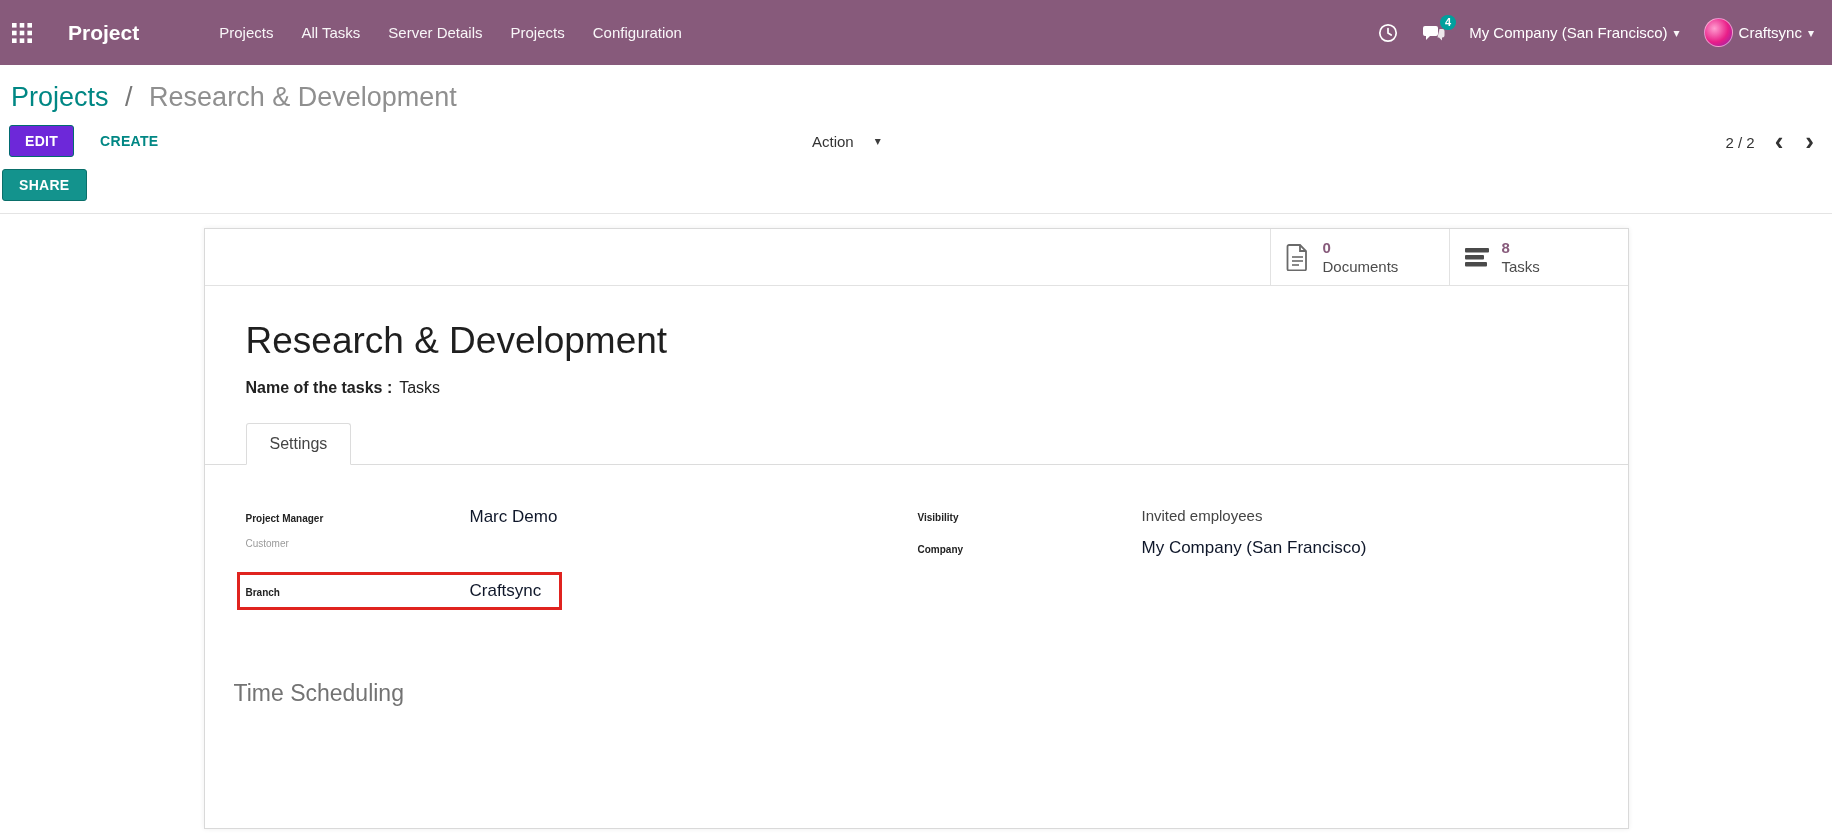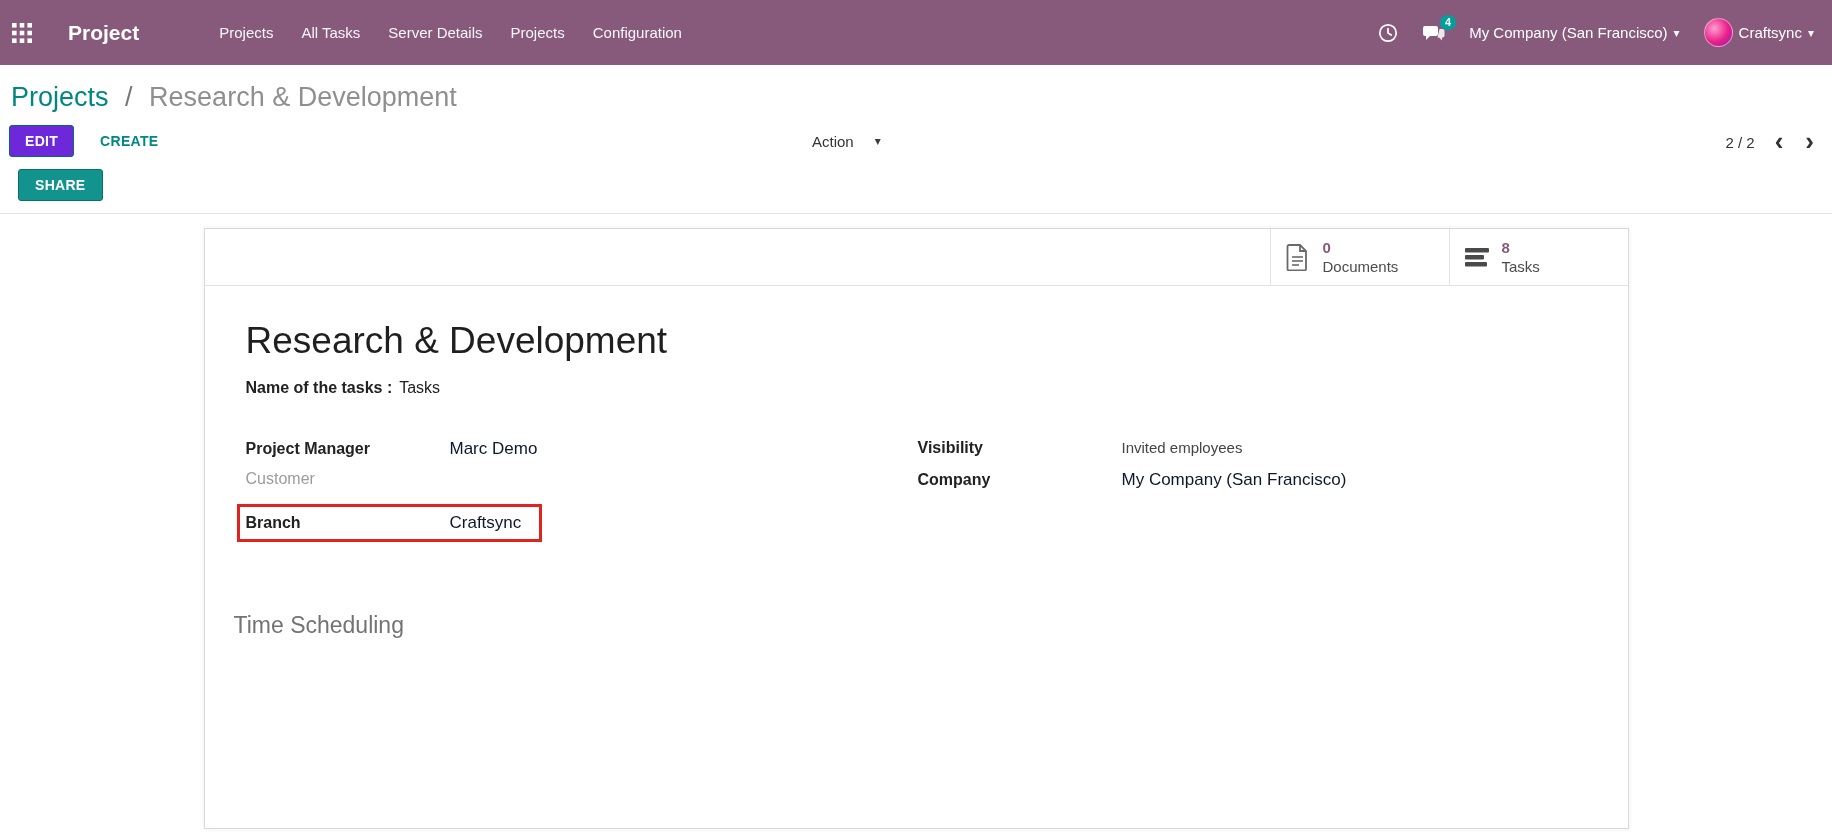--- a/index.html
+++ b/index.html
@@ -53,21 +53,21 @@
     margin-left:20px; cursor:pointer; letter-spacing:.3px;
   }
   .action-dd {
     position:absolute; left:812px; display:flex; align-items:center; gap:21px;
     font-size:15px; color:#333; cursor:pointer;
   }
   .action-dd .caret { color:#333; }
   .pager { margin-left:auto; display:flex; align-items:flex-end; gap:18px; }
   .pager-value { font-size:15px; color:#333; }
   .pager-arrow { font-size:26px; color:#333; cursor:pointer; line-height:20px; padding:0 2px; font-weight:bold; }
-  .cp-row2 { padding:4px 0 12px 18px; }
+  .cp-row2 { padding:4px 0 12px 2px; }
   .btn-share {
     background:#13938d; border:1px solid #0a6f6a; color:#fff;
     font-size:14px; font-weight:bold; padding:7px 16px; border-radius:3px; cursor:pointer;
     letter-spacing:.3px;
   }
 
   
   .sheet {
     width:1425px; height:601px; margin:14px auto 0;
     background:#fff; border:1px solid #d9d9d9;
@@ -92,21 +92,21 @@
   .tab {
     display:inline-block; padding:11px 23px; font-size:16px; color:#444;
     background:#fff; border:1px solid #dcdcdc; border-bottom:1px solid #fff;
     margin-bottom:-1px; border-radius:3px 3px 0 0; cursor:pointer;
   }
 
   .fields { display:flex; margin:42px 0 0 41px; }
   .col-left { width:672px; }
   .col-right { width:640px; }
   .field-row { display:flex; align-items:baseline; min-height:31px; }
-  .f-label { width:204px; flex-shrink:0; font-size:16px; font-weight:bold; color:#222; }
+  .f-label { width:224px; flex-shrink:0; font-size:10px; font-weight:bold; color:#222; }
   .f-label.muted { color:#9b9b9b; font-weight:normal; }
   .f-value { font-size:15px; color:#444; }
   .link { color:#0f172a; cursor:pointer; text-decoration:none; font-size:17px; }
 
   .highlight-row {
     display:flex; align-items:baseline; width:fit-content;
     border:3px solid #e0231f; margin-left:-9px; margin-top:3px;
     padding:6px 18px 6px 6px;
   }
 
@@ -225,20 +225,23 @@
       </span>
     </div>
   </div>
 
   <h1 class="sheet-title" style="margin-top:34px;">Research &amp; Development</h1>
 
   <div class="tasks-line">
     <span class="lbl">Name of the tasks :</span><span>Tasks</span>
   </div>
 
+  <div class="notebook">
+    <span class="tab">Settings</span>
+  </div>
 
   <div class="fields">
     <div class="col-left">
       <div class="field-row">
         <span class="f-label">Project Manager</span>
         <a class="link">Marc Demo</a>
       </div>
       <div class="field-row">
         <span class="f-label muted">Customer</span>
         <span class="f-value"></span>

